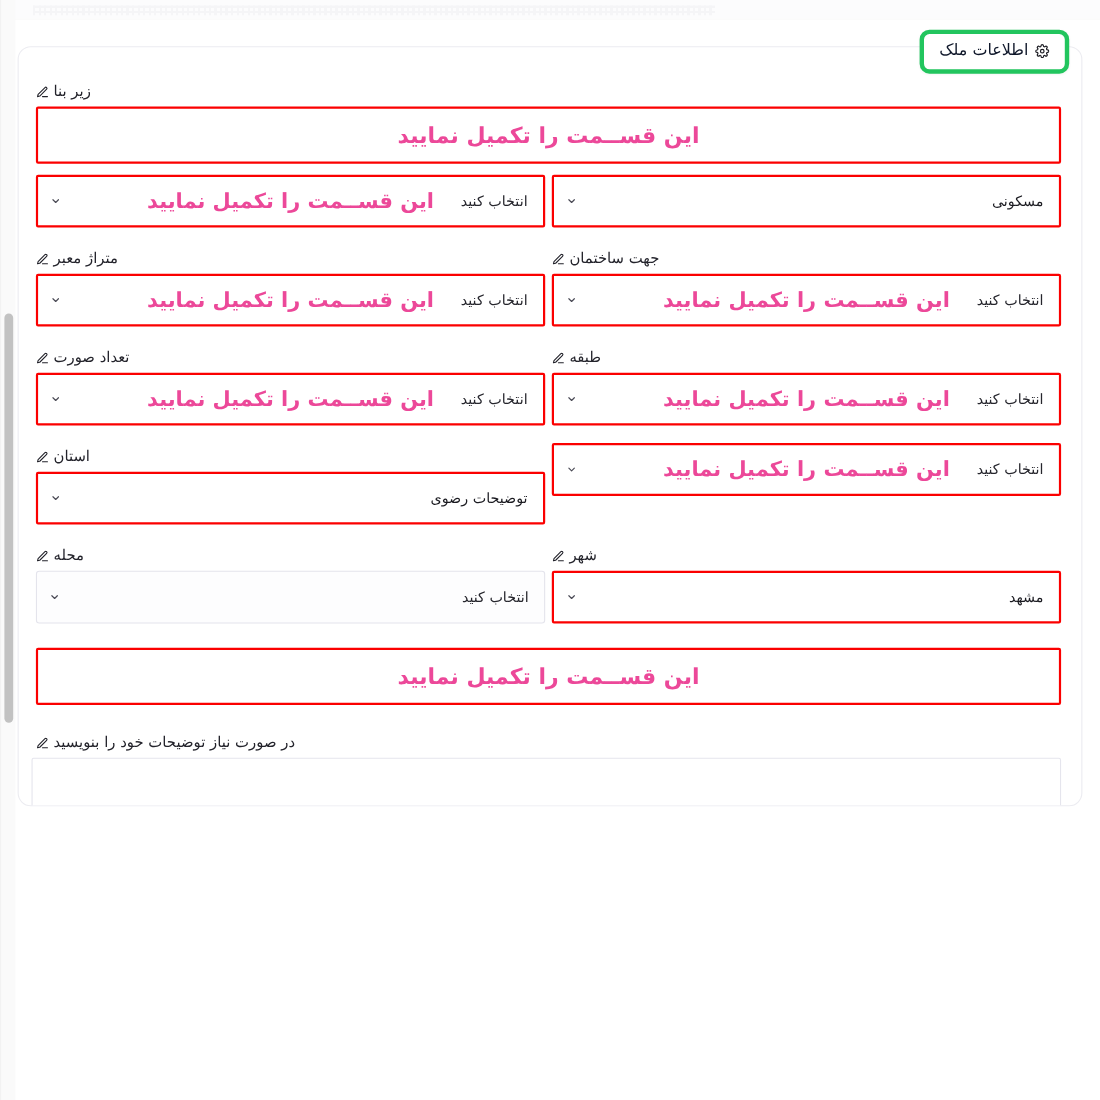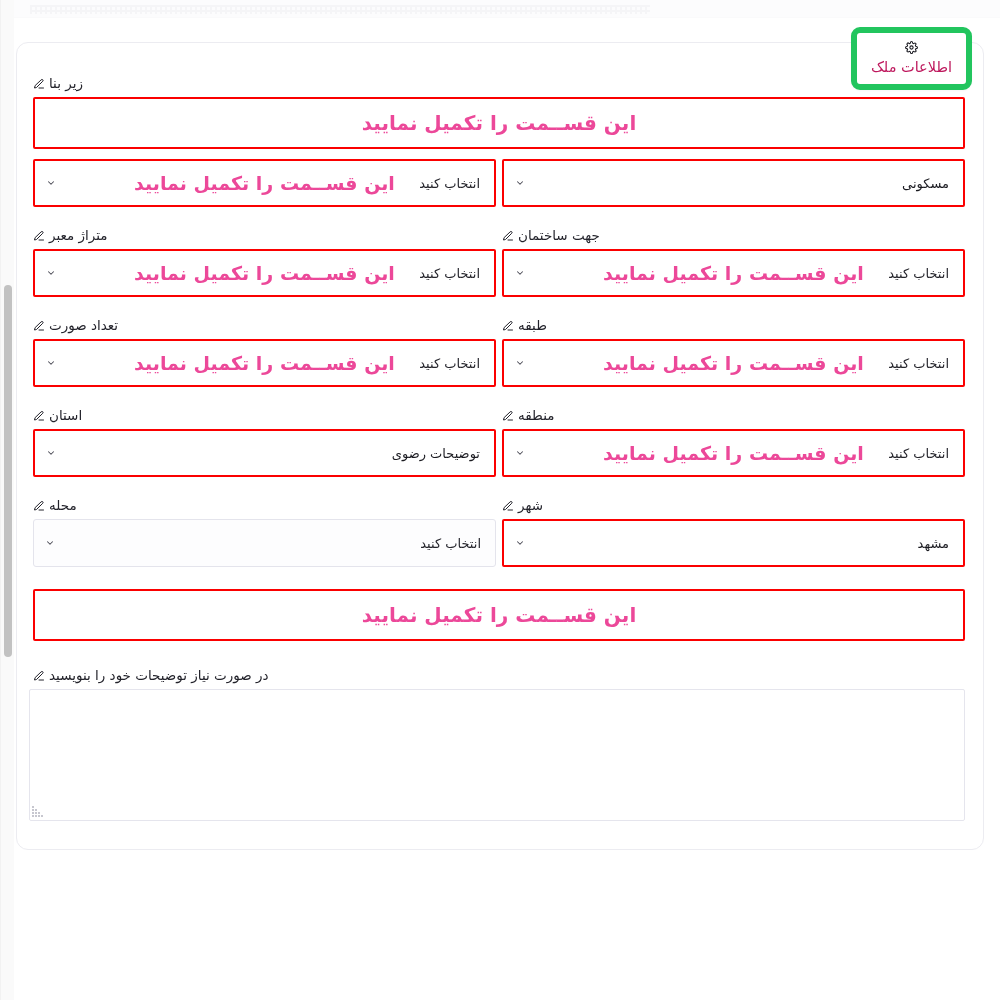--- a/index.html
+++ b/index.html
@@ -43,43 +43,42 @@
 
   
   .section-chip {
     position: absolute;
     top: 27px;
     right: 28px;
     display: flex;
     align-items: center;
     gap: 6px;
     background: #ffffff;
-    border: 6px solid #22c55e;
+    border: 4px solid #22c55e;
     border-radius: 9px;
     padding: 8px 14px 9px 14px;
     font-size: 14.5px;
-    color: #be185d;
+    color: #0f172a;
     line-height: 1;
     box-shadow: 0 1px 2px rgba(20,20,40,.035);
     z-index: 6;
     white-space: nowrap;
-    flex-direction: column;
   }
   .section-chip .chip-label { font-size: 14.5px; }
 
   .gear-icon { display: inline-block; width: 13px; height: 13px; }
   .gear-icon svg { display: block; width: 13px; height: 13px; }
 
   
   .card {
     position: absolute;
     top: 42px;
     right: 16px;
     width: 968px;
-    height: 808px;
+    height: 691px;
     background: #ffffff;
     border: 1px solid #ececf1;
     border-radius: 12px;
     overflow: hidden;
   }
 
   .card-inner {
     position: absolute;
     top: 0; right: 0;
     width: 968px;
@@ -370,29 +369,20 @@
                 </svg>
             </span>
           </div>
         </div>
       </div>
 
       <div class="row-gap-md"></div>
 
       <div class="row">
         <div class="field half">
-          <div class="field-label">
-            <span class="pencil-icon">
-              <svg viewBox="0 0 24 24" fill="none" stroke="#23232b" stroke-width="2" stroke-linecap="round" stroke-linejoin="round">
-                  <path d="M12 20h9"></path>
-                  <path d="M16.5 3.5a2.12 2.12 0 0 1 3 3L7 19l-4 1 1-4z"></path>
-                </svg>
-            </span>
-            <span class="lbl-text">منطقه</span>
-          </div>
           <div class="control invalid">
             <span class="value-text placeholder">انتخاب کنید</span>
             <span class="validation-msg">این قســمت را تکمیل نمایید</span>
             <span class="chevron">
               <svg viewBox="0 0 24 24" fill="none" stroke="currentColor" stroke-width="2.5" stroke-linecap="round" stroke-linejoin="round">
                   <polyline points="6 9 12 15 18 9"></polyline>
                 </svg>
             </span>
           </div>
         </div>

